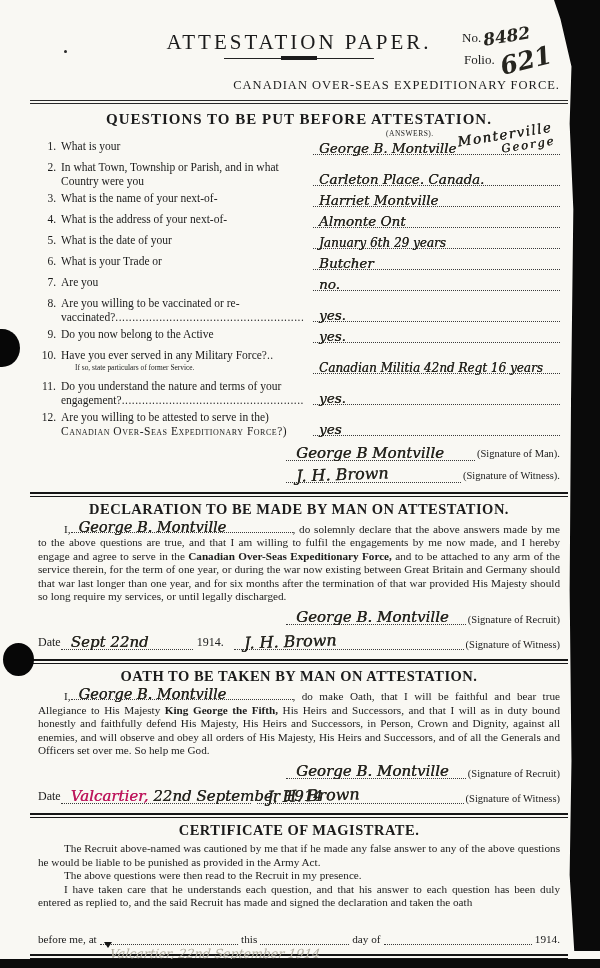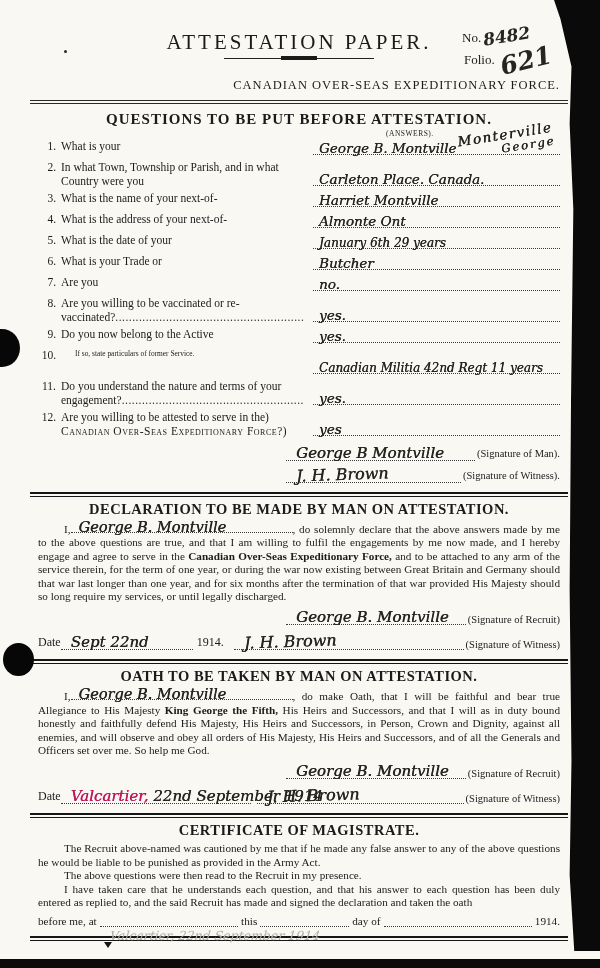--- a/index.html
+++ b/index.html
@@ -64,21 +64,21 @@
   .sig-recruit-row { display:flex; align-items:flex-end; margin:6px 0 0 248px; }
   .sig-recruit-row .sigline { flex:1; }
   .date-row { display:flex; align-items:flex-end; margin-top:9px; font-size:12px; }
   .date-row .dlabel { flex:none; }
   .date-row .dline { width:132px; }
   .date-row .year { flex:none; margin:0 4px; }
   .date-row .wline { flex:1; margin-left:6px; }
   .faint-hw { color:#be185d; }
 
   
-  .before-row { display:flex; align-items:flex-end; font-size:11.2px; margin-top:3px; position:relative; }
+  .before-row { display:flex; align-items:flex-end; font-size:11.2px; margin-top:21px; position:relative; }
   .bdots { border-bottom:1.3px dotted #3a3a3a; height:13px; position:relative; }
   .bd1 { flex:1.4; } .bd2 { flex:0.9; } .bd3 { flex:1.5; }
   .before-row .lbl { flex:none; padding:0 3px; }
   .cert-faint { position:absolute; left:72px; top:15px; font-family:"DejaVu Serif", serif; font-style:italic; font-size:12.5px; color:#b3afa2; transform:skewX(-8deg); white-space:nowrap; }
   .justice-row { display:flex; align-items:flex-end; margin:17px 0 0 218px; }
   .justice-row .sigline { flex:1; }
   .justice-hw { font-size:20px !important; font-weight:bold; left:56px !important; transform:rotate(-1deg); }
 
   
   .scan-band { position:absolute; top:0; right:0; width:46px; height:951px; background:#0a0a0a;
@@ -179,23 +179,23 @@
       <div class="qrow">
         <span class="qnum">9.</span>
         <span class="qcell h1"><span class="qt">Do you now belong to the Active Militia?</span></span>
         <span class="acell">
             <span class="hw">yes.</span>
           </span>
       </div>
 
       <div class="qrow dshort">
         <span class="qnum">10.</span>
-        <span class="qcell h10"><span class="qnote">If so, state particulars of former Service.</span></span>
+        <span class="qcell h10"><span class="qt">Have you ever served in any Military Force?</span><span class="qnote">If so, state particulars of former Service.</span></span>
         <span class="acell atop">
-            <span class="hw small-hw">Canadian Militia 42nd Regt  11 years</span>
+            <span class="hw small-hw">Canadian Militia 42nd Regt  16 years</span>
           </span>
       </div>
 
       <div class="qrow">
         <span class="qnum">11.</span>
         <span class="qcell h2"><span class="qt">Do you understand the nature and terms of your engagement?</span></span>
         <span class="acell atop">
             <span class="hw">yes.</span>
           </span>
       </div>

